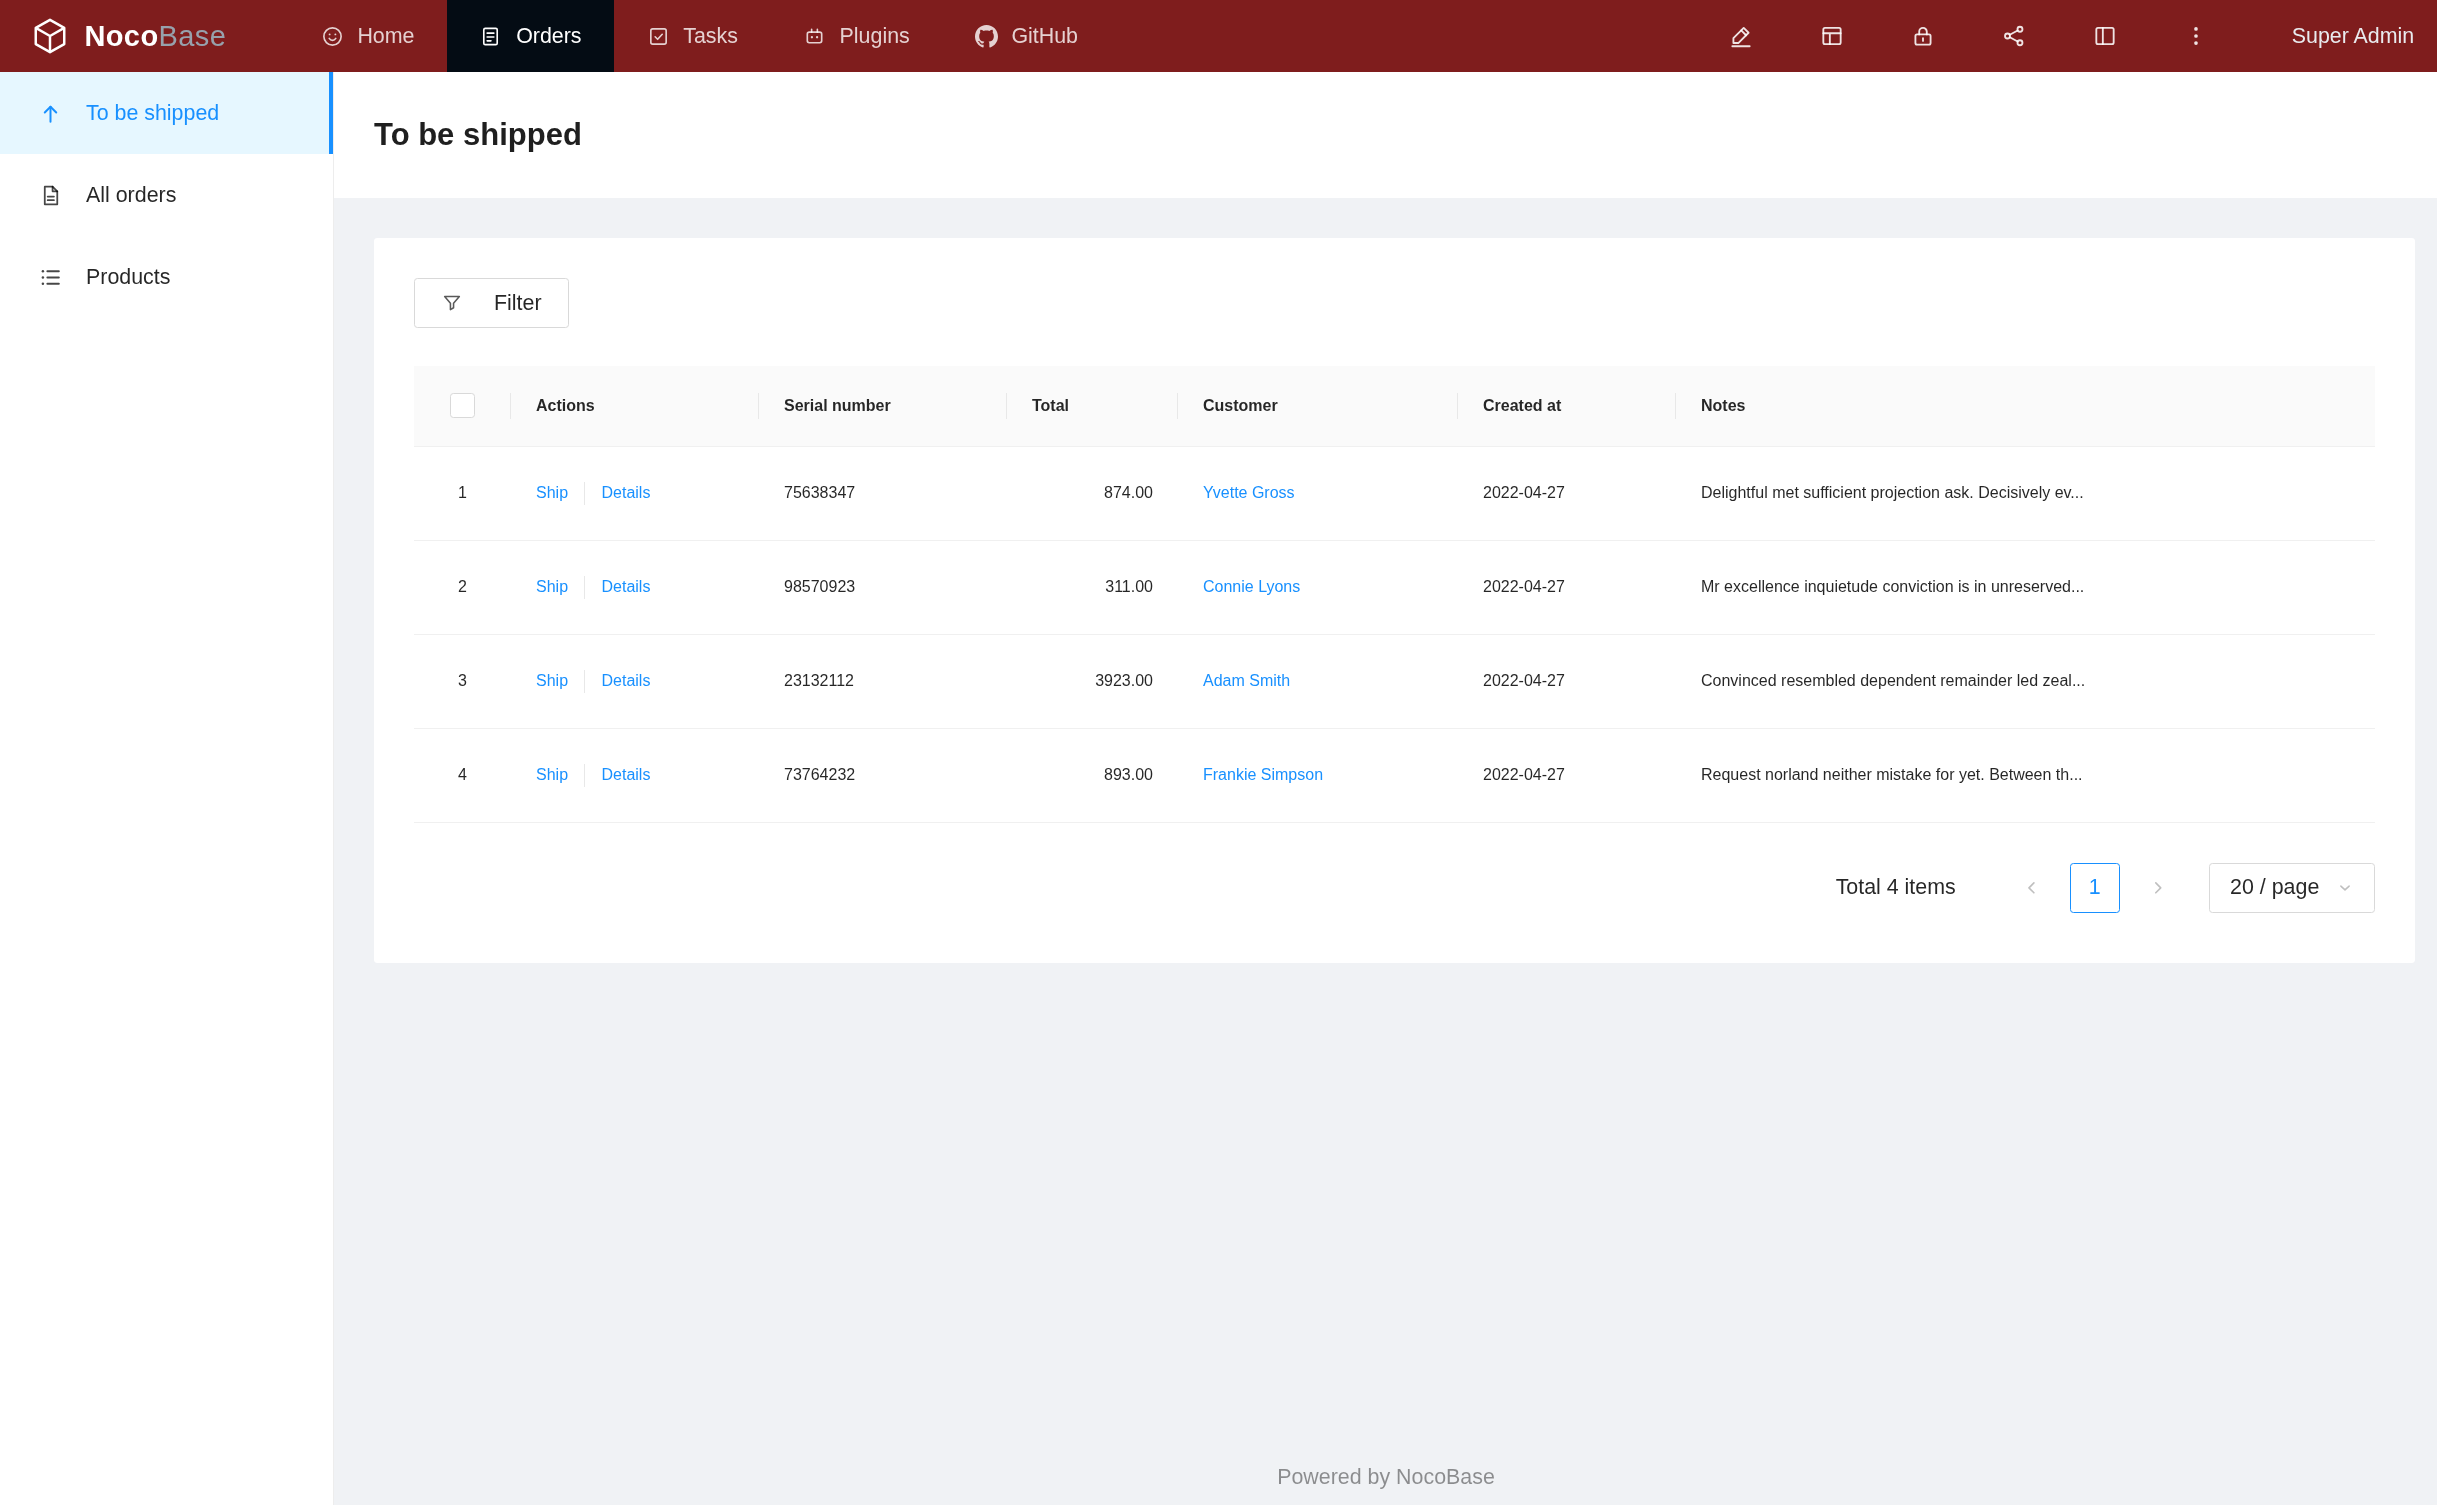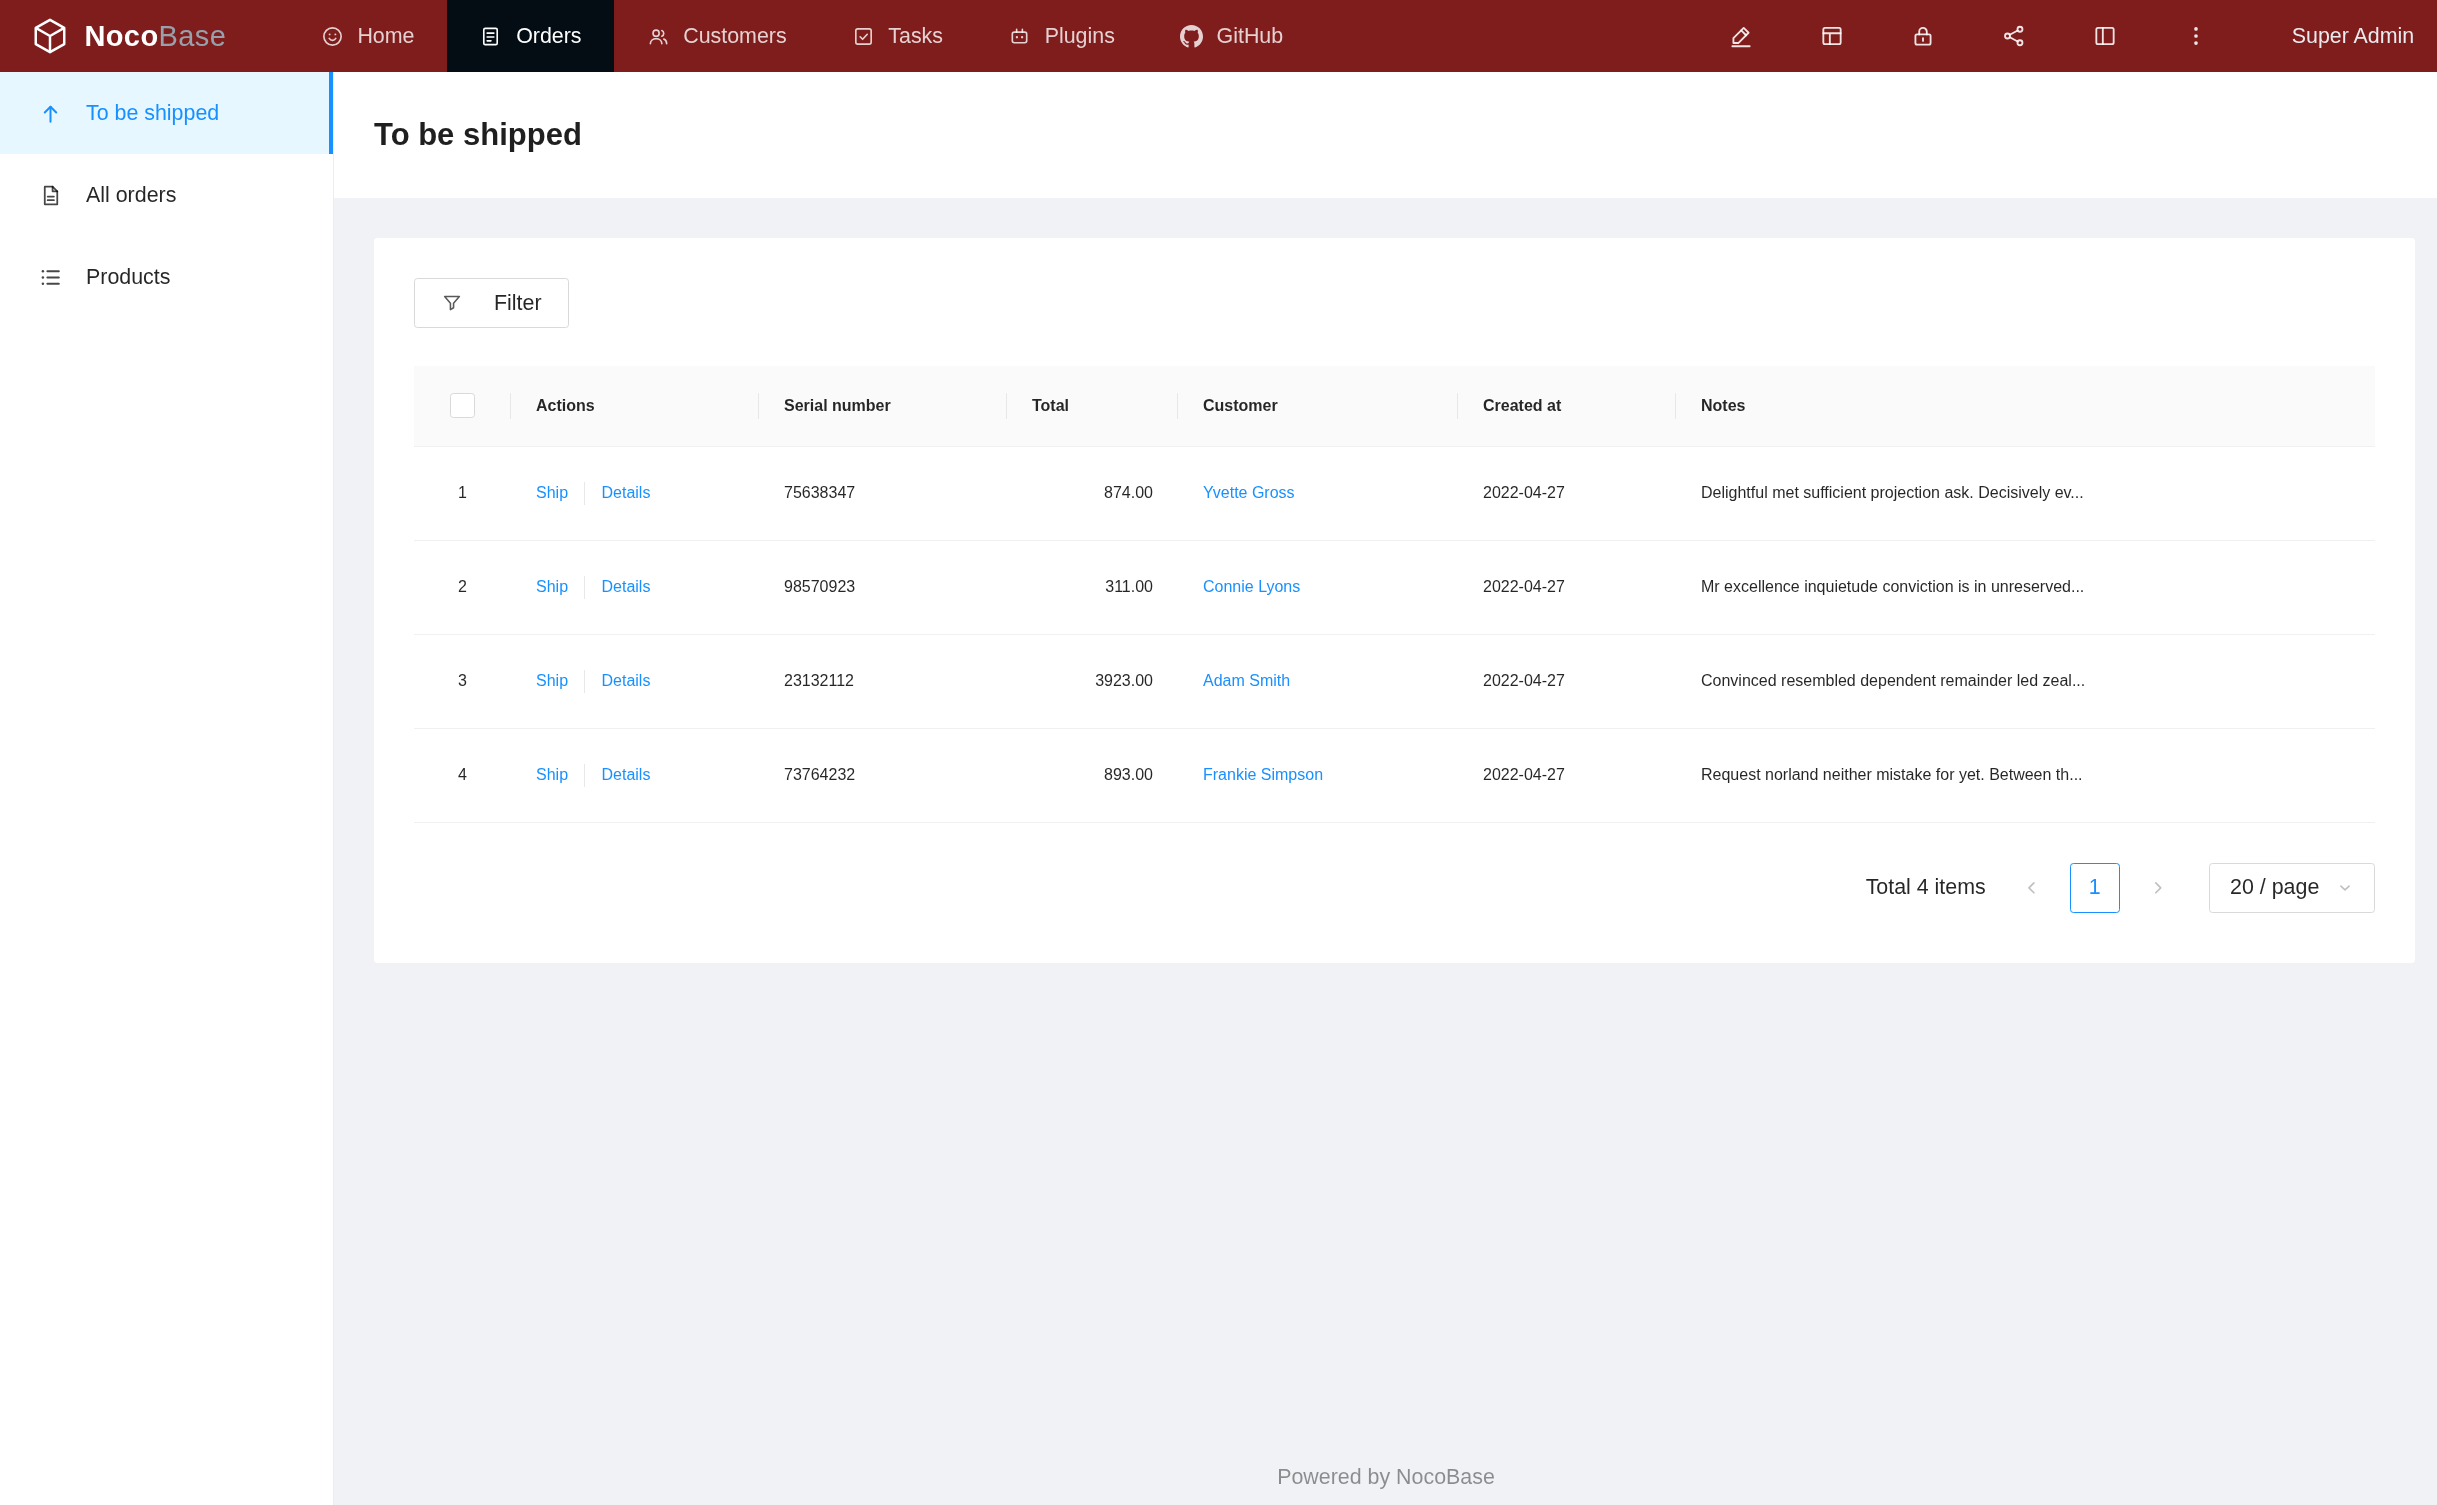--- a/index.html
+++ b/index.html
@@ -82,21 +82,21 @@
   .action-divider { display: inline-block; width: 0.9px; height: 23px; background: rgba(0,0,0,0.09); margin: 0 16.3px; vertical-align: middle; }
   .checkbox {
     display: inline-block; width: 25px; height: 25px; border: 1.7px solid #d9d9d9;
     border-radius: 3.4px; background: #fff; cursor: pointer; vertical-align: middle;
   }
 
   .pagination {
     display: flex; align-items: center; justify-content: flex-end; gap: 13px;
     margin-top: 40px; font-size: 21.4px; color: rgba(0,0,0,0.85);
   }
-  .pag-total { margin-right: 8px; }
+  .pag-total { margin-right: 38px; }
   .pag-btn {
     width: 50px; height: 50px; display: flex; align-items: center; justify-content: center;
     border-radius: 3.4px; color: rgba(0,0,0,0.25); cursor: pointer;
   }
   .pag-btn svg { width: 19.7px; height: 19.7px; }
   .pag-current {
     width: 50px; height: 50px; display: flex; align-items: center; justify-content: center;
     border: 0.9px solid #1890ff; border-radius: 3.4px; color: #1890ff; background: #fff; cursor: pointer;
   }
   .pag-size {
@@ -131,29 +131,20 @@
         <circle cx="15" cy="9.8" r="1" fill="currentColor" stroke="none"></circle>
       </svg>
       <span>Home</span>
     </div>
     <div class="nav-item active">
       <svg viewBox="0 0 24 24" fill="none" stroke="currentColor" stroke-width="1.7" stroke-linecap="round" stroke-linejoin="round">
         <rect x="5" y="3.5" width="14" height="17" rx="1.5"></rect>
         <path d="M8.5 8.5h7M8.5 12.5h7M8.5 16.5h4"></path>
       </svg>
       <span>Orders</span>
-    </div>
-    <div class="nav-item">
-      <svg viewBox="0 0 24 24" fill="none" stroke="currentColor" stroke-width="1.7" stroke-linecap="round" stroke-linejoin="round">
-        <circle cx="9.5" cy="8.5" r="3.2"></circle>
-        <path d="M3.5 19.5c0-3.2 2.7-5.3 6-5.3s6 2.1 6 5.3"></path>
-        <path d="M15.5 5.8a3.2 3.2 0 010 5.9"></path>
-        <path d="M17.5 14.6c2 .7 3 2.4 3 4.9"></path>
-      </svg>
-      <span>Customers</span>
     </div>
     <div class="nav-item">
       <svg viewBox="0 0 24 24" fill="none" stroke="currentColor" stroke-width="1.7" stroke-linecap="round" stroke-linejoin="round">
         <rect x="4" y="4" width="16" height="16" rx="2"></rect>
         <path d="M8.5 12.3l2.6 2.6 4.8-5.2"></path>
       </svg>
       <span>Tasks</span>
     </div>
     <div class="nav-item">
       <svg viewBox="0 0 24 24" fill="none" stroke="currentColor" stroke-width="1.7" stroke-linecap="round" stroke-linejoin="round">

